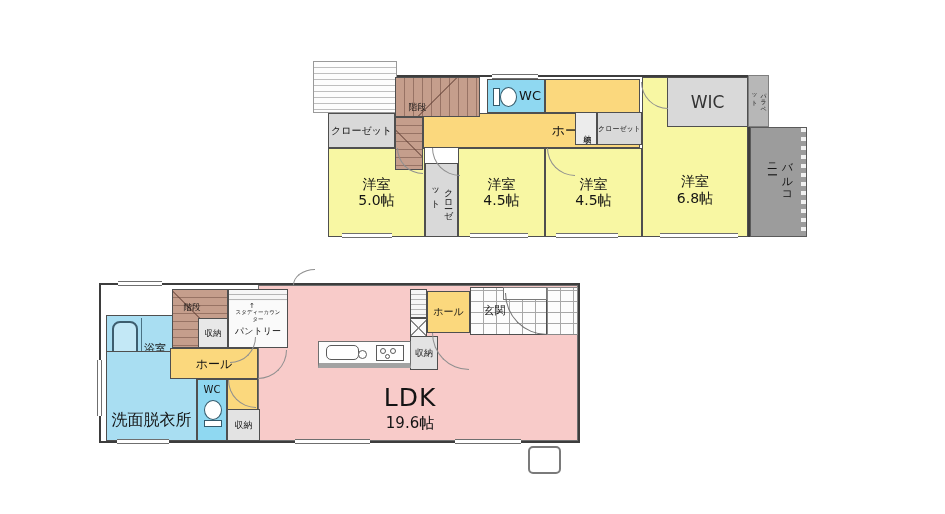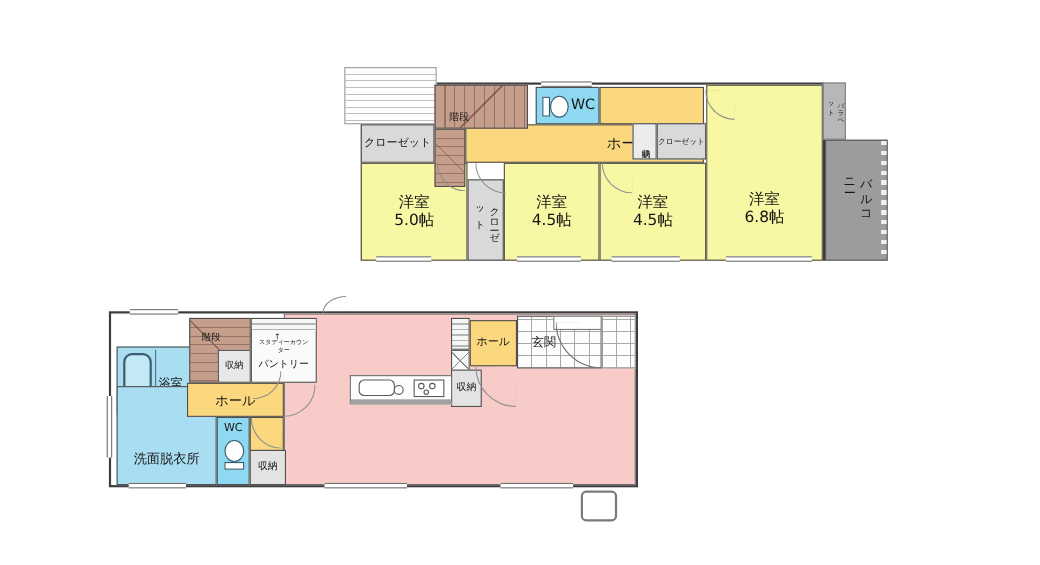--- a/index.html
+++ b/index.html
@@ -117,20 +117,23 @@
   <div class="room gray" style="left:597px;top:112px;width:45px;height:33px;">
     <div class="lbl center" style="font-size:7px;">クローゼット</div>
   </div>
 
   <div class="room wcblue" style="left:487px;top:79px;width:58px;height:34px;">
     <span class="toilet-tank" style="left:5px;top:8px;width:7px;height:18px;"></span>
     <span class="toilet-bowl" style="left:12px;top:7px;width:17px;height:20px;"></span>
     <div class="lbl center" style="left:14px;font-size:13px;">WC</div>
   </div>
 
+  <div class="room gray" style="left:667px;top:77px;width:81px;height:50px;">
+    <div class="lbl center" style="font-size:17px;color:#333;">WIC</div>
+  </div>
 
   <div class="room parapet" style="left:748px;top:75px;width:21px;height:52px;border-color:#7f7f7f;">
     <div class="vtext" style="font-size:6px;letter-spacing:0;">パラペット</div>
   </div>
 
   <div class="room balcony" style="left:750px;top:127px;width:57px;height:110px;border-color:#5a5a5a;">
     <div class="edge-ticks"></div>
     <div class="vtext" style="font-size:11px;letter-spacing:2px;">バルコニー</div>
   </div>
 
@@ -149,21 +152,21 @@
 
   <div class="room pink" style="left:258px;top:285px;width:320px;height:156px;border-color:#6f6f6f;"></div>
 
   <div class="room bathblue" style="left:106px;top:291px;width:82px;height:62px;margin-top:24px;">
     <div class="tub"></div>
     <div class="bathdiv"></div>
     <div class="lbl" style="top:26px;font-size:11px;left:8px;">浴室</div>
   </div>
 
   <div class="room bathblue" style="left:106px;top:351px;width:91px;height:90px;">
-    <div class="lbl" style="top:58px;font-size:12px;">洗面脱衣所</div>
+    <div class="lbl" style="top:58px;font-size:16px;">洗面脱衣所</div>
   </div>
 
   <div class="room stairs" style="left:172px;top:289px;width:56px;height:59px;">
     <div class="lbl" style="top:12px;left:-8px;font-size:8.5px;">階段</div>
   </div>
 
   <div class="room whitebox" style="left:198px;top:318px;width:30px;height:30px;background:#e8e8e8;">
     <div class="lbl center" style="font-size:8.5px;">収納</div>
   </div>
 
@@ -211,20 +214,24 @@
     <span class="sink">
       <span class="sink-drain"></span>
     </span>
     <span class="stove">
       <span class="burner" style="left:3px;top:2px;"></span>
       <span class="burner" style="left:13px;top:2px;"></span>
       <span class="burner" style="left:8px;top:8px;width:5px;height:5px;"></span>
     </span>
   </div>
 
+  <div class="lbl" style="left:345px;top:383px;width:130px;">
+    <span style="font-size:25px;letter-spacing:1px;">LDK</span><br>
+    <span style="font-size:15px;">19.6帖</span>
+  </div>
 
   <div class="arc arc-br" style="left:258px;top:350px;width:29px;height:29px;"></div>
   <div class="arc arc-bl" style="left:228px;top:380px;width:28px;height:28px;"></div>
   <div class="arc arc-br" style="left:230px;top:337px;width:26px;height:26px;"></div>
   <div class="arc arc-bl" style="left:432px;top:333px;width:37px;height:37px;"></div>
   <div class="arc arc-tl" style="left:293px;top:269px;width:22px;height:16px;"></div>
 
   <div class="step" style="left:528px;top:446px;width:33px;height:28px;"></div>
 
   <div class="win-v" style="left:97px;top:360px;height:56px;"></div>

